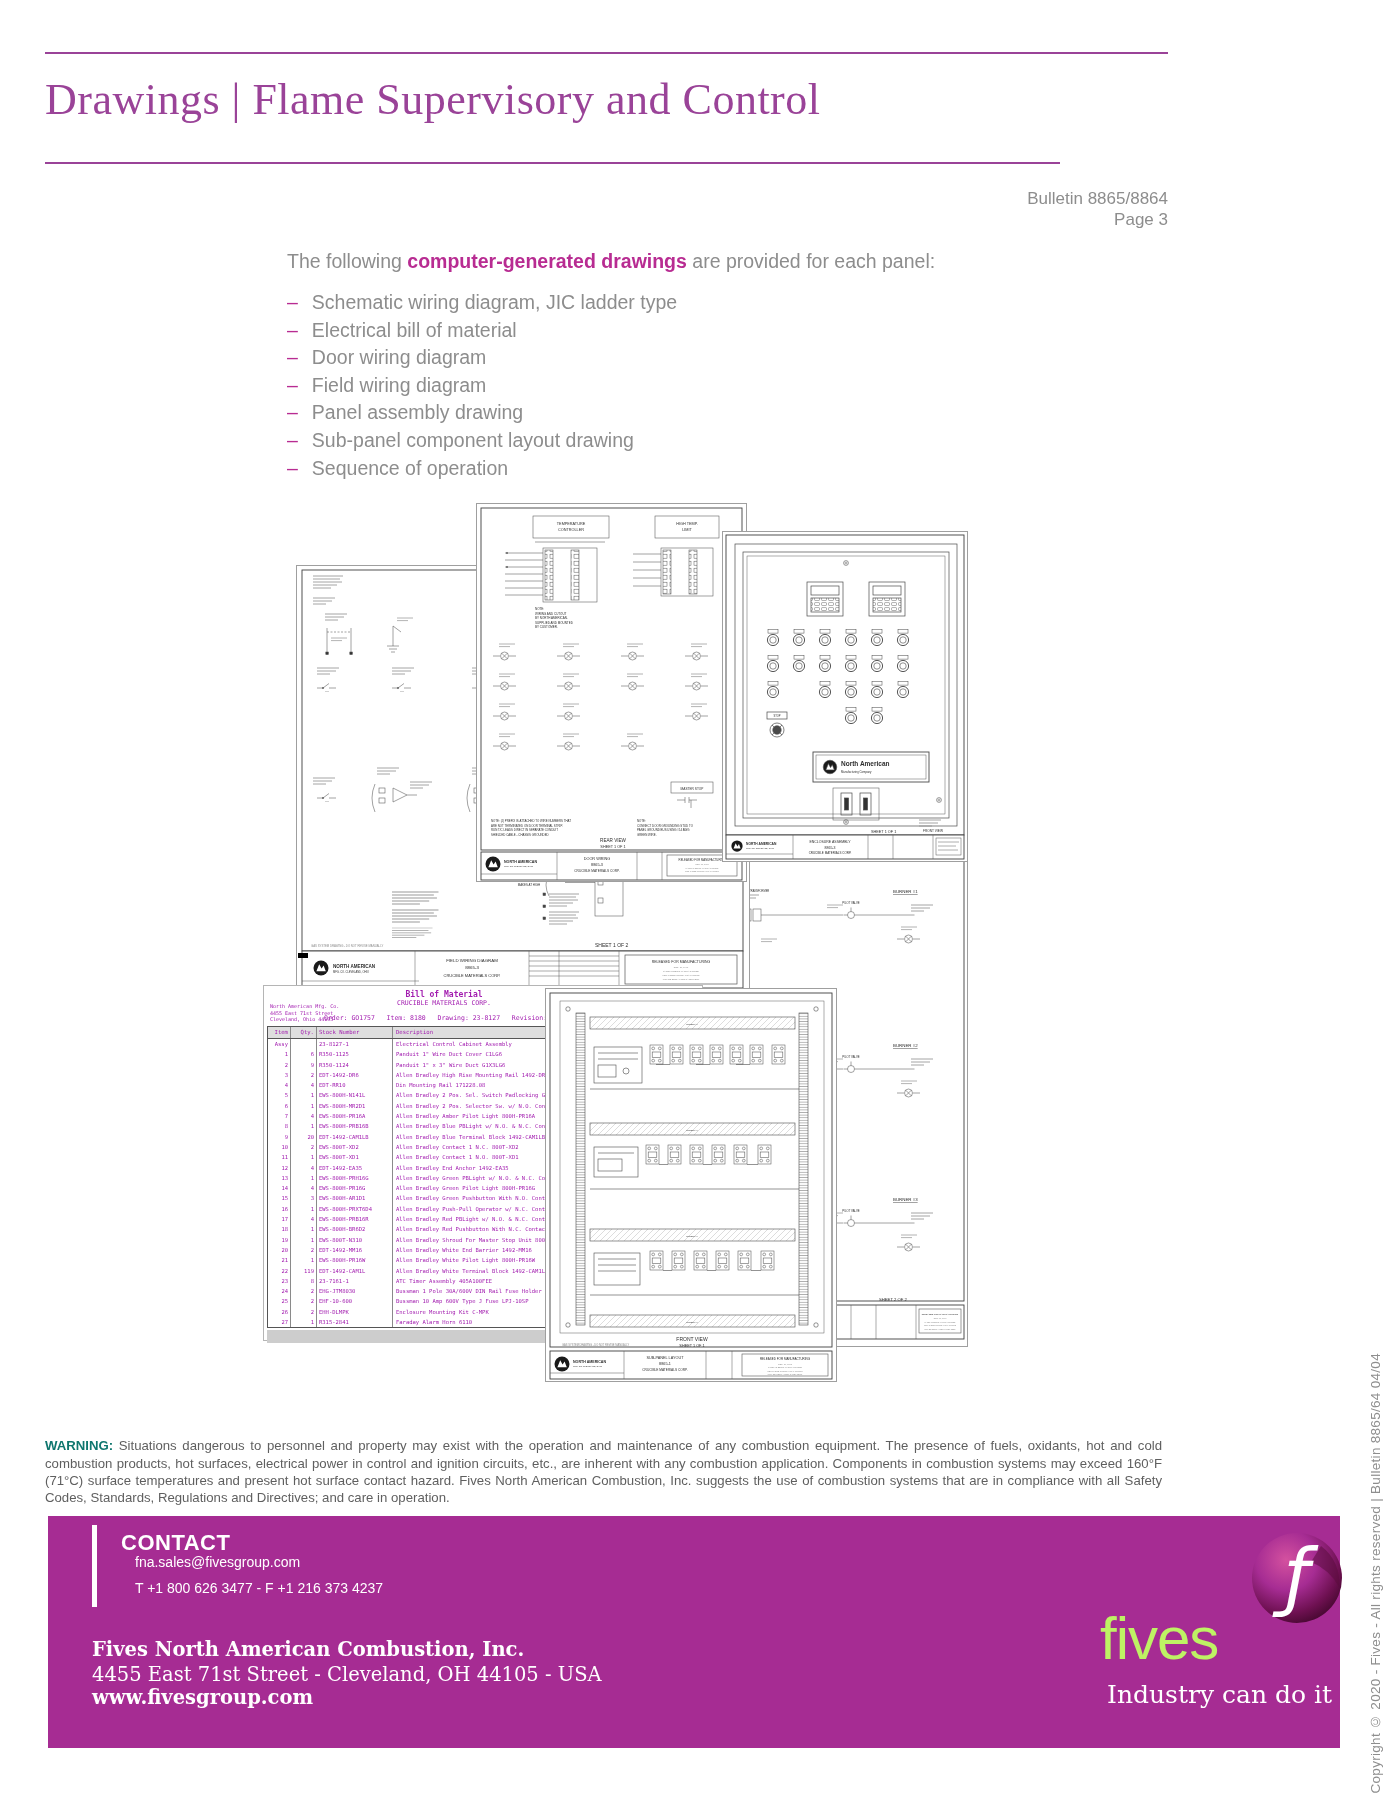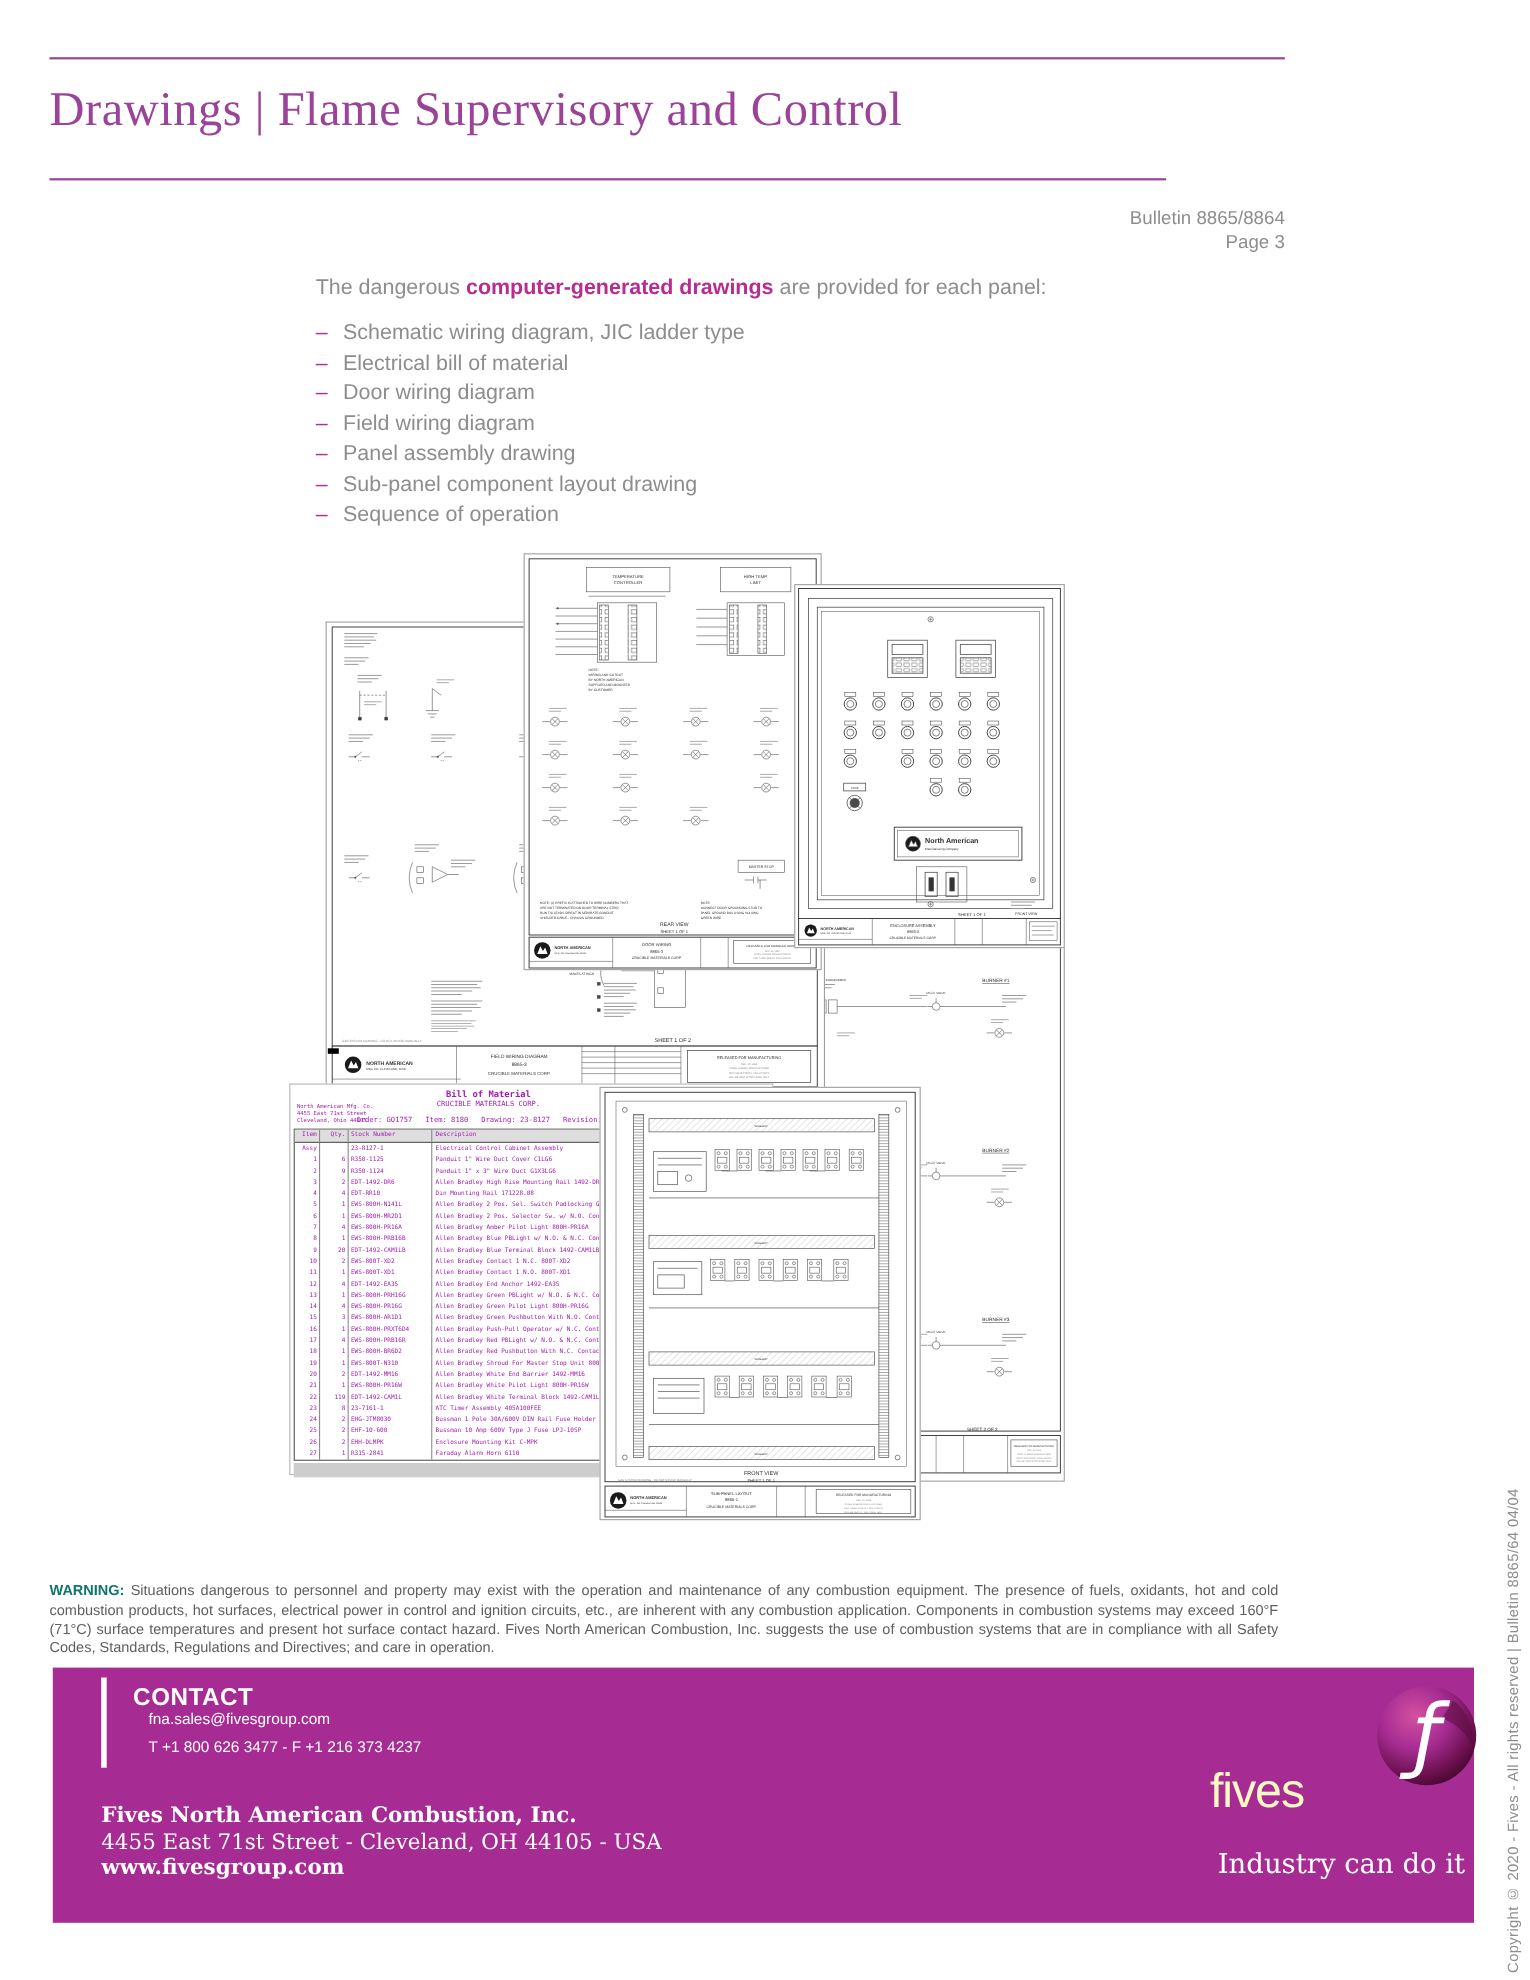--- a/index.html
+++ b/index.html
@@ -38,21 +38,21 @@
   .warning{position:absolute;left:45px;top:1424px;width:1117px;font-size:13.2px;
         line-height:17.4px;color:#5f5f5f;text-align:justify;}
   .warning b{color:#0f766e;}
   
   .band{position:absolute;left:48px;top:1516px;width:1292px;height:232px;background:#a62c93;color:#fff;}
   .vbar{position:absolute;left:44px;top:9px;width:5px;height:82px;background:#fff;}
   .contact-h{position:absolute;left:73px;top:14px;font-size:22px;font-weight:700;letter-spacing:0.5px;}
   .contact-line{position:absolute;left:87px;font-family:Liberation Sans, sans-serif;font-size:14px;}
   .company-line{position:absolute;left:44px;font-family:"DejaVu Serif",serif;font-size:19.5px;}
   .bold{font-weight:700;}
-  .fives-word{position:absolute;left:1050px;top:1604px;font-size:44px;color:#fef9c3;
+  .fives-word{position:absolute;left:1050px;top:1604px;font-size:60px;color:#bef264;
         letter-spacing:-1px;font-family:"Liberation Sans",sans-serif;}
   .fives-slogan{position:absolute;left:1059px;top:1680px;font-family:"DejaVu Serif",serif;
         font-size:25px;color:#fff;}
   .sphere{position:absolute;left:1203px;top:16px;}
   .copyright{position:absolute;right:8px;bottom:6px;writing-mode:vertical-rl;
         transform:rotate(180deg);font-size:13.5px;color:#8e8e8e;letter-spacing:0.3px;}
 </style>
 </head>
 <body>
 
@@ -121,21 +121,21 @@
 
   <div class="rule" style="left:45px;top:52px;width:1123px;"></div>
   <h1 class="page-title">Drawings | Flame Supervisory and Control</h1>
   <div class="rule" style="left:45px;top:162px;width:1015px;height:1.5px;"></div>
 
   <div class="bulletin">
     <div>Bulletin 8865/8864</div>
     <div>Page 3</div>
   </div>
 
-  <div class="intro"><span>The dangerous </span><b>computer-generated drawings</b><span> are provided for each panel:</span></div>
+  <div class="intro"><span>The following </span><b>computer-generated drawings</b><span> are provided for each panel:</span></div>
 
   <div class="dlist">
       <div class="dl-item"><span class="dash">–</span><span>Schematic wiring diagram, JIC ladder type</span></div>
       <div class="dl-item"><span class="dash">–</span><span>Electrical bill of material</span></div>
       <div class="dl-item"><span class="dash">–</span><span>Door wiring diagram</span></div>
       <div class="dl-item"><span class="dash">–</span><span>Field wiring diagram</span></div>
       <div class="dl-item"><span class="dash">–</span><span>Panel assembly drawing</span></div>
       <div class="dl-item"><span class="dash">–</span><span>Sub-panel component layout drawing</span></div>
       <div class="dl-item"><span class="dash">–</span><span>Sequence of operation</span></div>
     </div>

